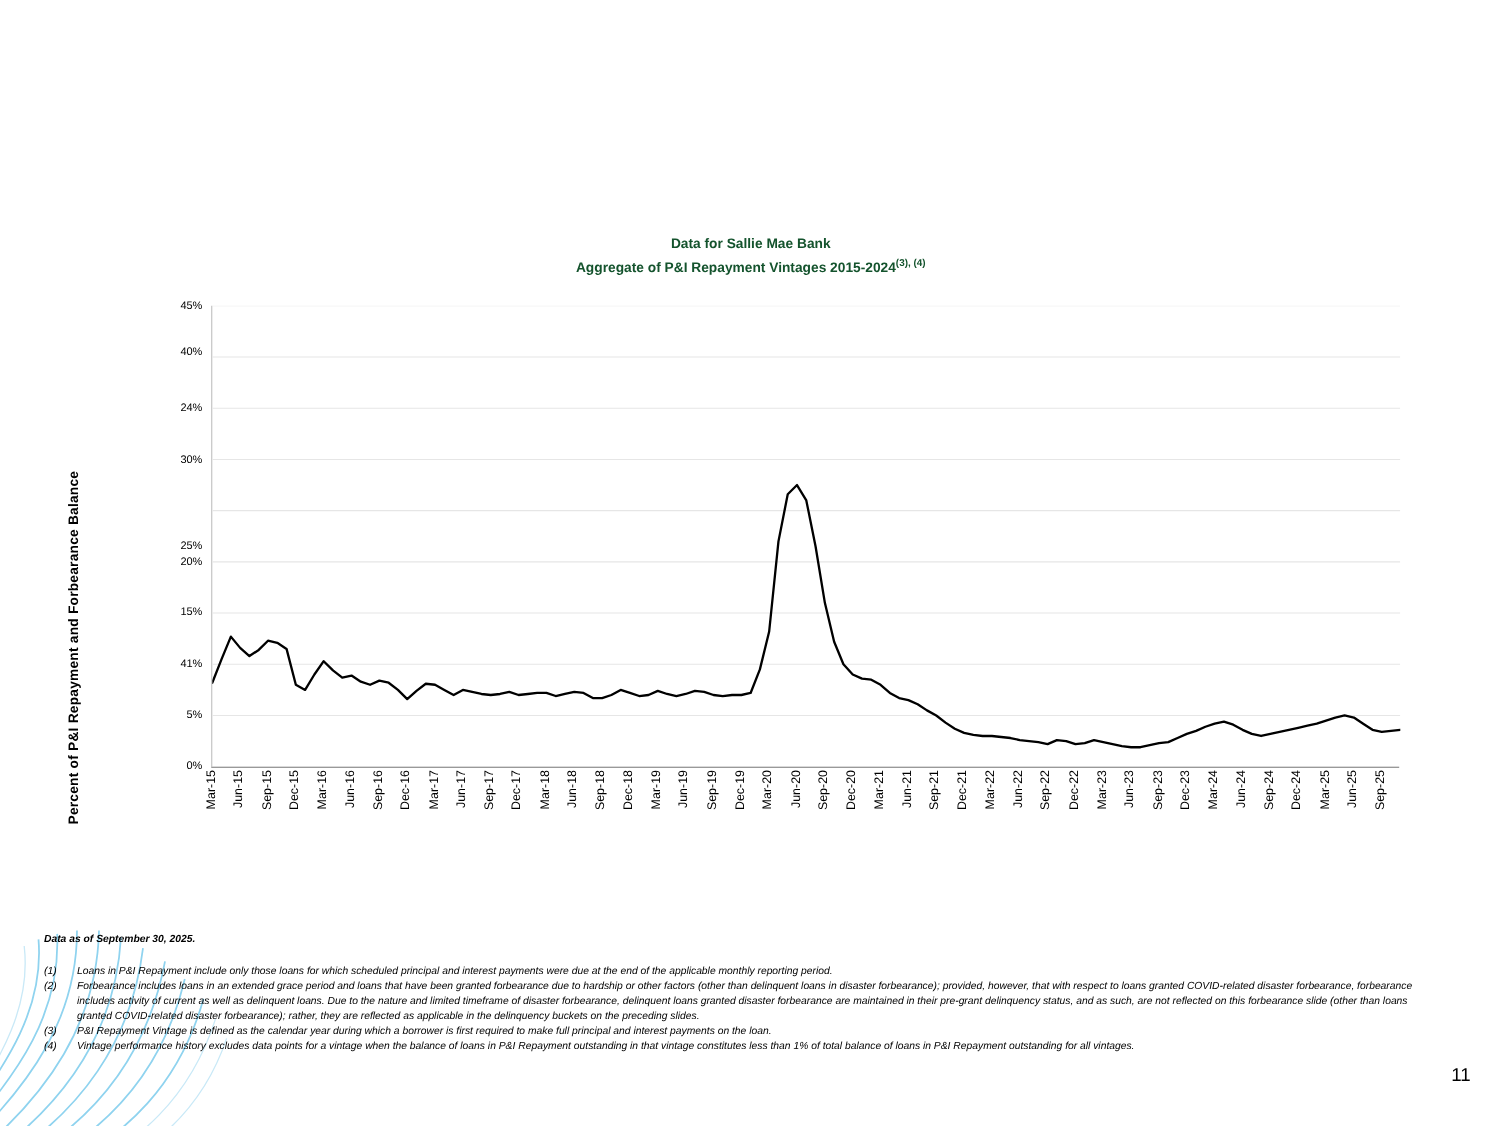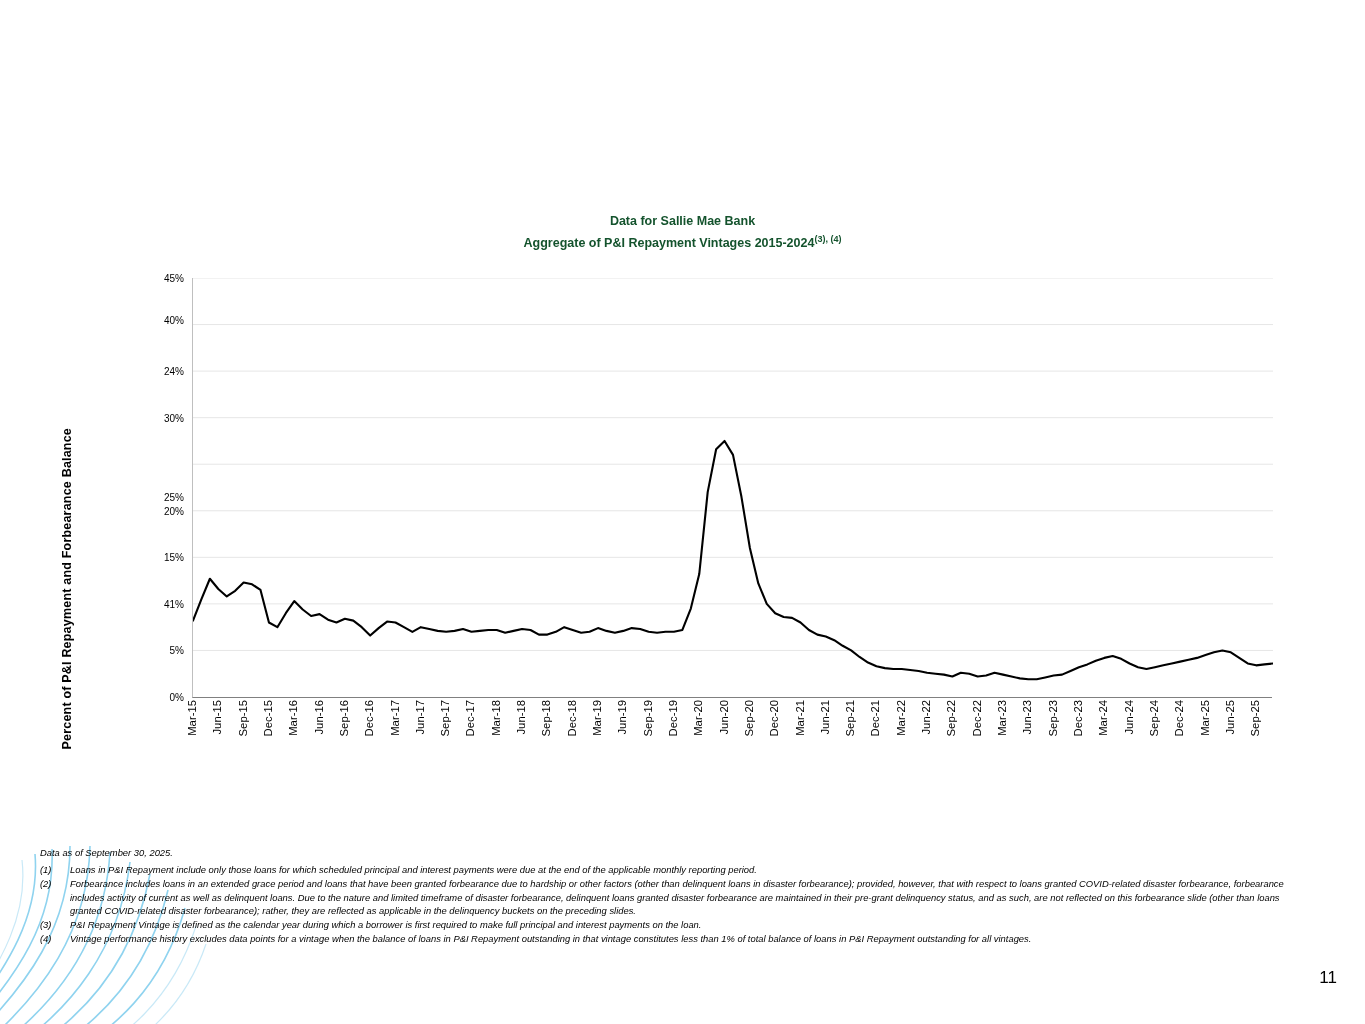--- a/index.html
+++ b/index.html
@@ -152,21 +152,22 @@
     margin-bottom: 1px;
   }
   .fn-mark {
     width: 30px;
     flex: 0 0 30px;
   }
   .fn-text {
     flex: 1 1 auto;
   }
   .fn-lead {
-    margin-bottom: 4px;
+    margin-bottom: 16px;
+    font-weight: bold;
   }
   .page-num {
     position: absolute;
     right: 28px;
     top: 968px;
     font-size: 17px;
     color: #000;
   }
 </style>
 </head>

